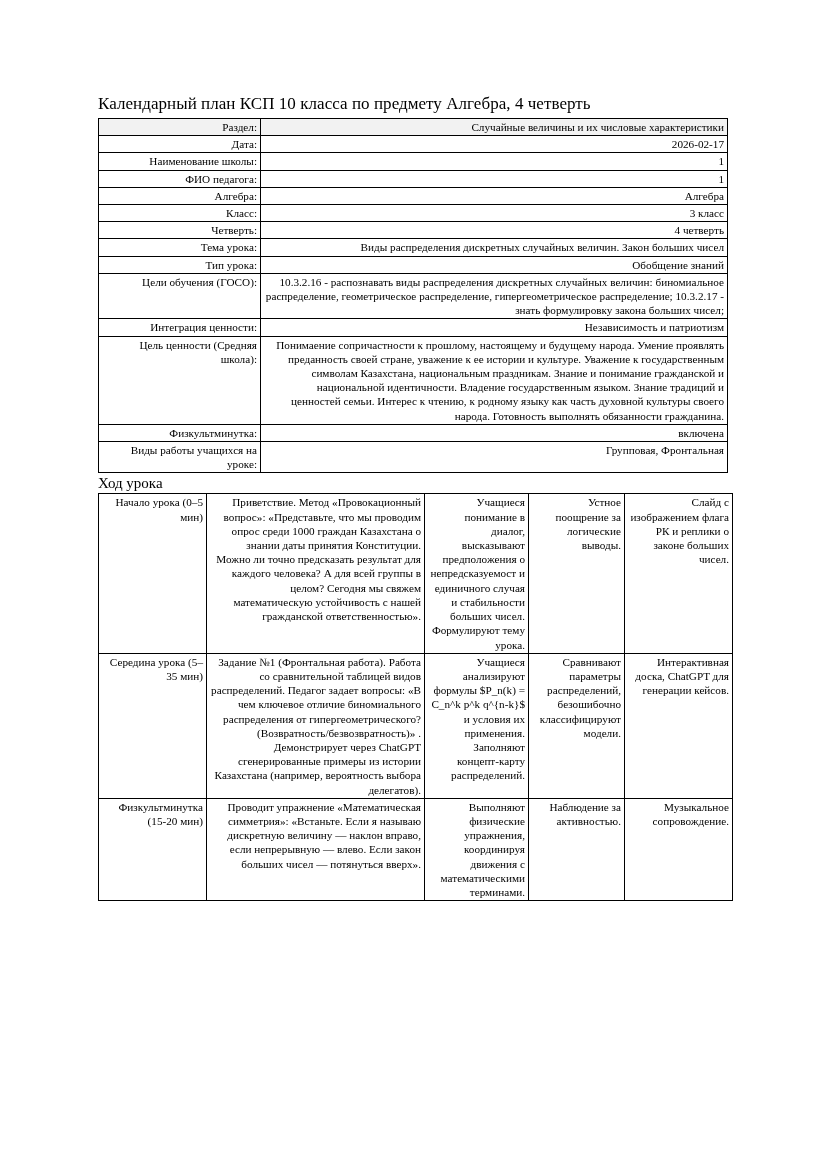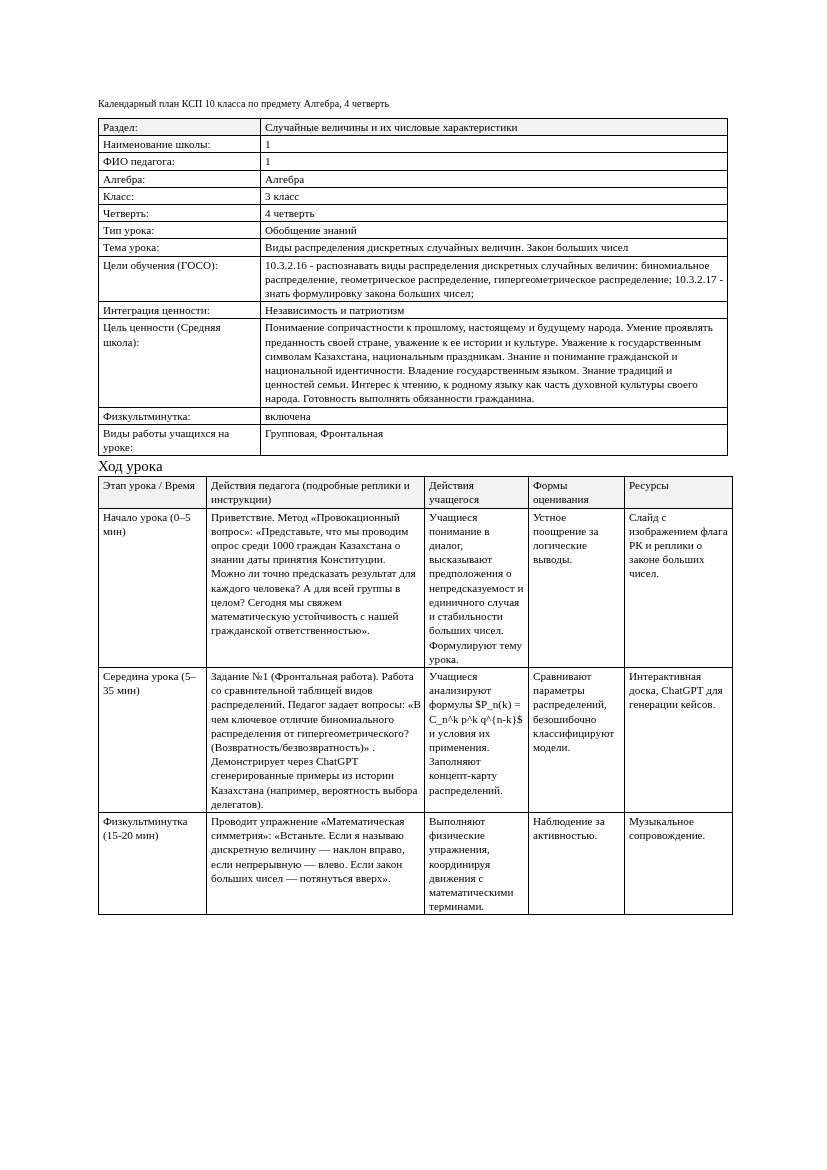--- a/index.html
+++ b/index.html
@@ -24,40 +24,41 @@
     height: 1170px;
     background: #ffffff;
   }
   .content {
     position: absolute;
     left: 98px;
     top: 96px;
     width: 630px;
   }
   .doc-title {
-    font-size: 10px;
+    font-size: 17px;
     line-height: 15px;
     margin: 0 0 7px 0;
     white-space: nowrap;
     letter-spacing: 0.05px;
   }
   table.grid {
     border-collapse: collapse;
     width: 630px;
     table-layout: fixed;
     font-size: 11.2px;
     line-height: 14.2px;
   }
   table.grid td {
     border: 1px solid #000000;
     padding: 1px 3px 1px 4px;
     vertical-align: top;
     word-wrap: break-word;
     overflow-wrap: break-word;
     hyphens: none;
+    text-align: right;
   }
   
   table.info tr.shaded td {
     background: #f2f2f2;
   }
   table.info td.label {
     width: 154px;
   }
   .mid-label {
     font-size: 15px;
@@ -82,46 +83,50 @@
 
     <div class="doc-title">Календарный план КСП 10 класса по предмету Алгебра, 4 четверть</div>
 
     <table class="grid info">
       <tbody id="info-body">
           <tr class="shaded">
             <td class="label">Раздел:</td>
             <td class="value">Случайные величины и их числовые характеристики</td>
           </tr>
           <tr>
+            <td class="label">Дата:</td>
+            <td class="value">2026-02-17</td>
+          </tr>
+          <tr>
             <td class="label">Наименование школы:</td>
             <td class="value">1</td>
           </tr>
           <tr>
             <td class="label">ФИО педагога:</td>
             <td class="value">1</td>
           </tr>
           <tr>
             <td class="label">Алгебра:</td>
             <td class="value">Алгебра</td>
           </tr>
           <tr>
             <td class="label">Класс:</td>
             <td class="value">3 класс</td>
           </tr>
           <tr>
             <td class="label">Четверть:</td>
             <td class="value">4 четверть</td>
           </tr>
           <tr>
+            <td class="label">Тема урока:</td>
+            <td class="value">Виды распределения дискретных случайных величин. Закон больших чисел</td>
+          </tr>
+          <tr>
             <td class="label">Тип урока:</td>
             <td class="value">Обобщение знаний</td>
-          </tr>
-          <tr>
-            <td class="label">Тема урока:</td>
-            <td class="value">Виды распределения дискретных случайных величин. Закон больших чисел</td>
           </tr>
           <tr>
             <td class="label">Цели обучения (ГОСО):</td>
             <td class="value">10.3.2.16 - распознавать виды распределения дискретных случайных величин: биномиальное распределение, геометрическое распределение, гипергеометрическое распределение; 10.3.2.17 - знать формулировку закона больших чисел;</td>
           </tr>
           <tr>
             <td class="label">Интеграция ценности:</td>
             <td class="value">Независимость и патриотизм</td>
           </tr>
           <tr>
@@ -136,27 +141,20 @@
             <td class="label">Виды работы учащихся на уроке:</td>
             <td class="value">Групповая, Фронтальная</td>
           </tr>
         </tbody>
     </table>
 
     <div class="mid-label">Ход урока</div>
 
     <table class="grid flow">
       <tbody id="flow-body">
-          <tr class="head">
-            <td class="c0">Этап урока / Время</td>
-            <td class="c1">Действия педагога (подробные реплики и инструкции)</td>
-            <td class="c2">Действия учащегося</td>
-            <td class="c3">Формы оценивания</td>
-            <td class="c4">Ресурсы</td>
-          </tr>
           <tr>
             <td class="c0">Начало урока (0–5 мин)</td>
             <td class="c1">Приветствие. Метод «Провокационный вопрос»: «Представьте, что мы проводим опрос среди 1000 граждан Казахстана о знании даты принятия Конституции. Можно ли точно предсказать результат для каждого человека? А для всей группы в целом? Сегодня мы свяжем математическую устойчивость с нашей гражданской ответственностью».</td>
             <td class="c2">Учащиеся понимание в диалог, высказывают предположения о непредсказуемост и единичного случая и стабильности больших чисел. Формулируют тему урока.</td>
             <td class="c3">Устное поощрение за логические выводы.</td>
             <td class="c4">Слайд с изображением флага РК и реплики о законе больших чисел.</td>
           </tr>
           <tr>
             <td class="c0">Середина урока (5–35 мин)</td>
             <td class="c1">Задание №1 (Фронтальная работа). Работа со сравнительной таблицей видов распределений. Педагог задает вопросы: «В чем ключевое отличие биномиального распределения от гипергеометрического? (Возвратность/безвозвратность)» . Демонстрирует через ChatGPT сгенерированные примеры из истории Казахстана (например, вероятность выбора делегатов).</td>

